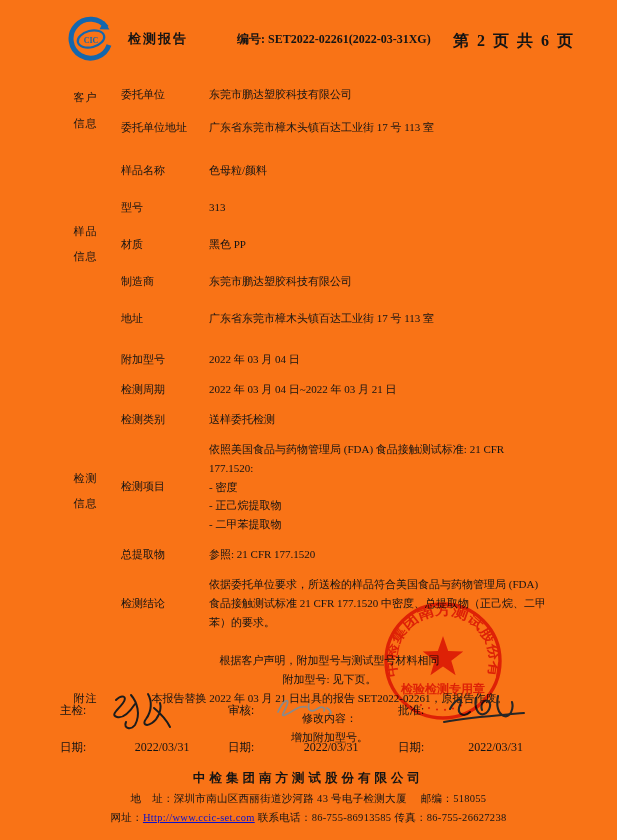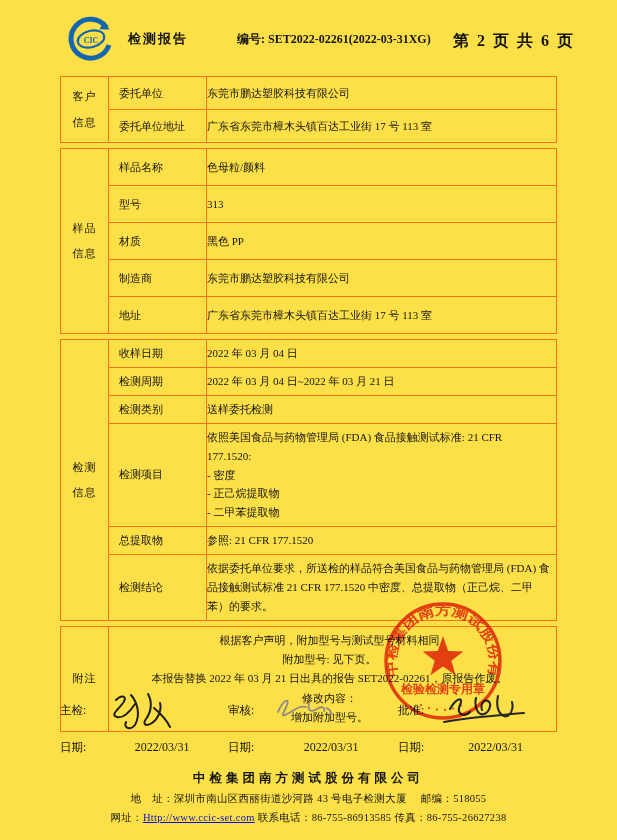--- a/index.html
+++ b/index.html
@@ -1,30 +1,30 @@
 <!DOCTYPE html>
 <html><head>
 <meta charset="utf-8">
 <style>
   html,body{margin:0;padding:0;background:#fff;}
-  .page{position:relative;width:617px;height:840px;background:#fde047;overflow:hidden;
+  .page{position:relative;width:617px;height:840px;background:#f97316;overflow:hidden;
         font-family:"Liberation Serif","DejaVu Serif",serif;color:#141414;}
 
   
   .header{position:absolute;left:0;top:0;width:617px;height:70px;display:flex;align-items:center;
           padding:0;box-sizing:border-box;}
   .logo{position:absolute;left:68px;top:16px;width:46px;height:46px;}
   .hdr-title{position:absolute;left:128px;top:30px;font-size:13px;font-weight:bold;letter-spacing:2px;}
   .hdr-no{position:absolute;left:237px;top:31px;font-size:12px;font-weight:bold;}
   .hdr-pages{position:absolute;left:453px;top:31px;font-size:16px;font-weight:bold;letter-spacing:2px;}
 
   
   .tables{position:absolute;left:60px;top:76px;width:497px;}
   table{border-collapse:collapse;width:497px;table-layout:fixed;margin:0 0 5px 0;}
-  td{border:1px solid #f97316;font-size:11px;vertical-align:middle;box-sizing:border-box;}
+  td{border:3px solid #f97316;font-size:11px;vertical-align:middle;box-sizing:border-box;}
   td.sec{width:48px;text-align:center;white-space:pre-line;line-height:2.3;letter-spacing:1px;}
   td.fl{width:98px;padding:4px 4px 4px 10px;}
   td.val{padding:4px 6px 4px 0;line-height:1.7;}
   .pre{white-space:pre-line;}
   .t-cust td{height:33px;}
   .t-samp td{height:37px;}
   .t-test tr.simple td{height:25px;}
   .t-test td.val{line-height:1.72;}
   .t-note td{height:96px;text-align:center;}
   .t-note td.val{vertical-align:middle;line-height:1.75;}
@@ -121,21 +121,21 @@
         <td class="val">广东省东莞市樟木头镇百达工业街 17 号 113 室</td>
       </tr>
     </tbody>
       </table>
 
     <table class="t-test">
       <tbody>
           <tr class="simple">
         <td class="sec" rowspan="6">检测
 信息</td>
-        <td class="fl">收样日期</td>
+        <td class="fl">附加型号</td>
         <td class="val">2022 年 03 月 04 日</td>
       </tr>
       <tr class="simple">
         <td class="fl">检测周期</td>
         <td class="val">2022 年 03 月 04 日~2022 年 03 月 21 日</td>
       </tr>
       <tr class="simple">
         <td class="fl">检测类别</td>
         <td class="val">送样委托检测</td>
       </tr>

